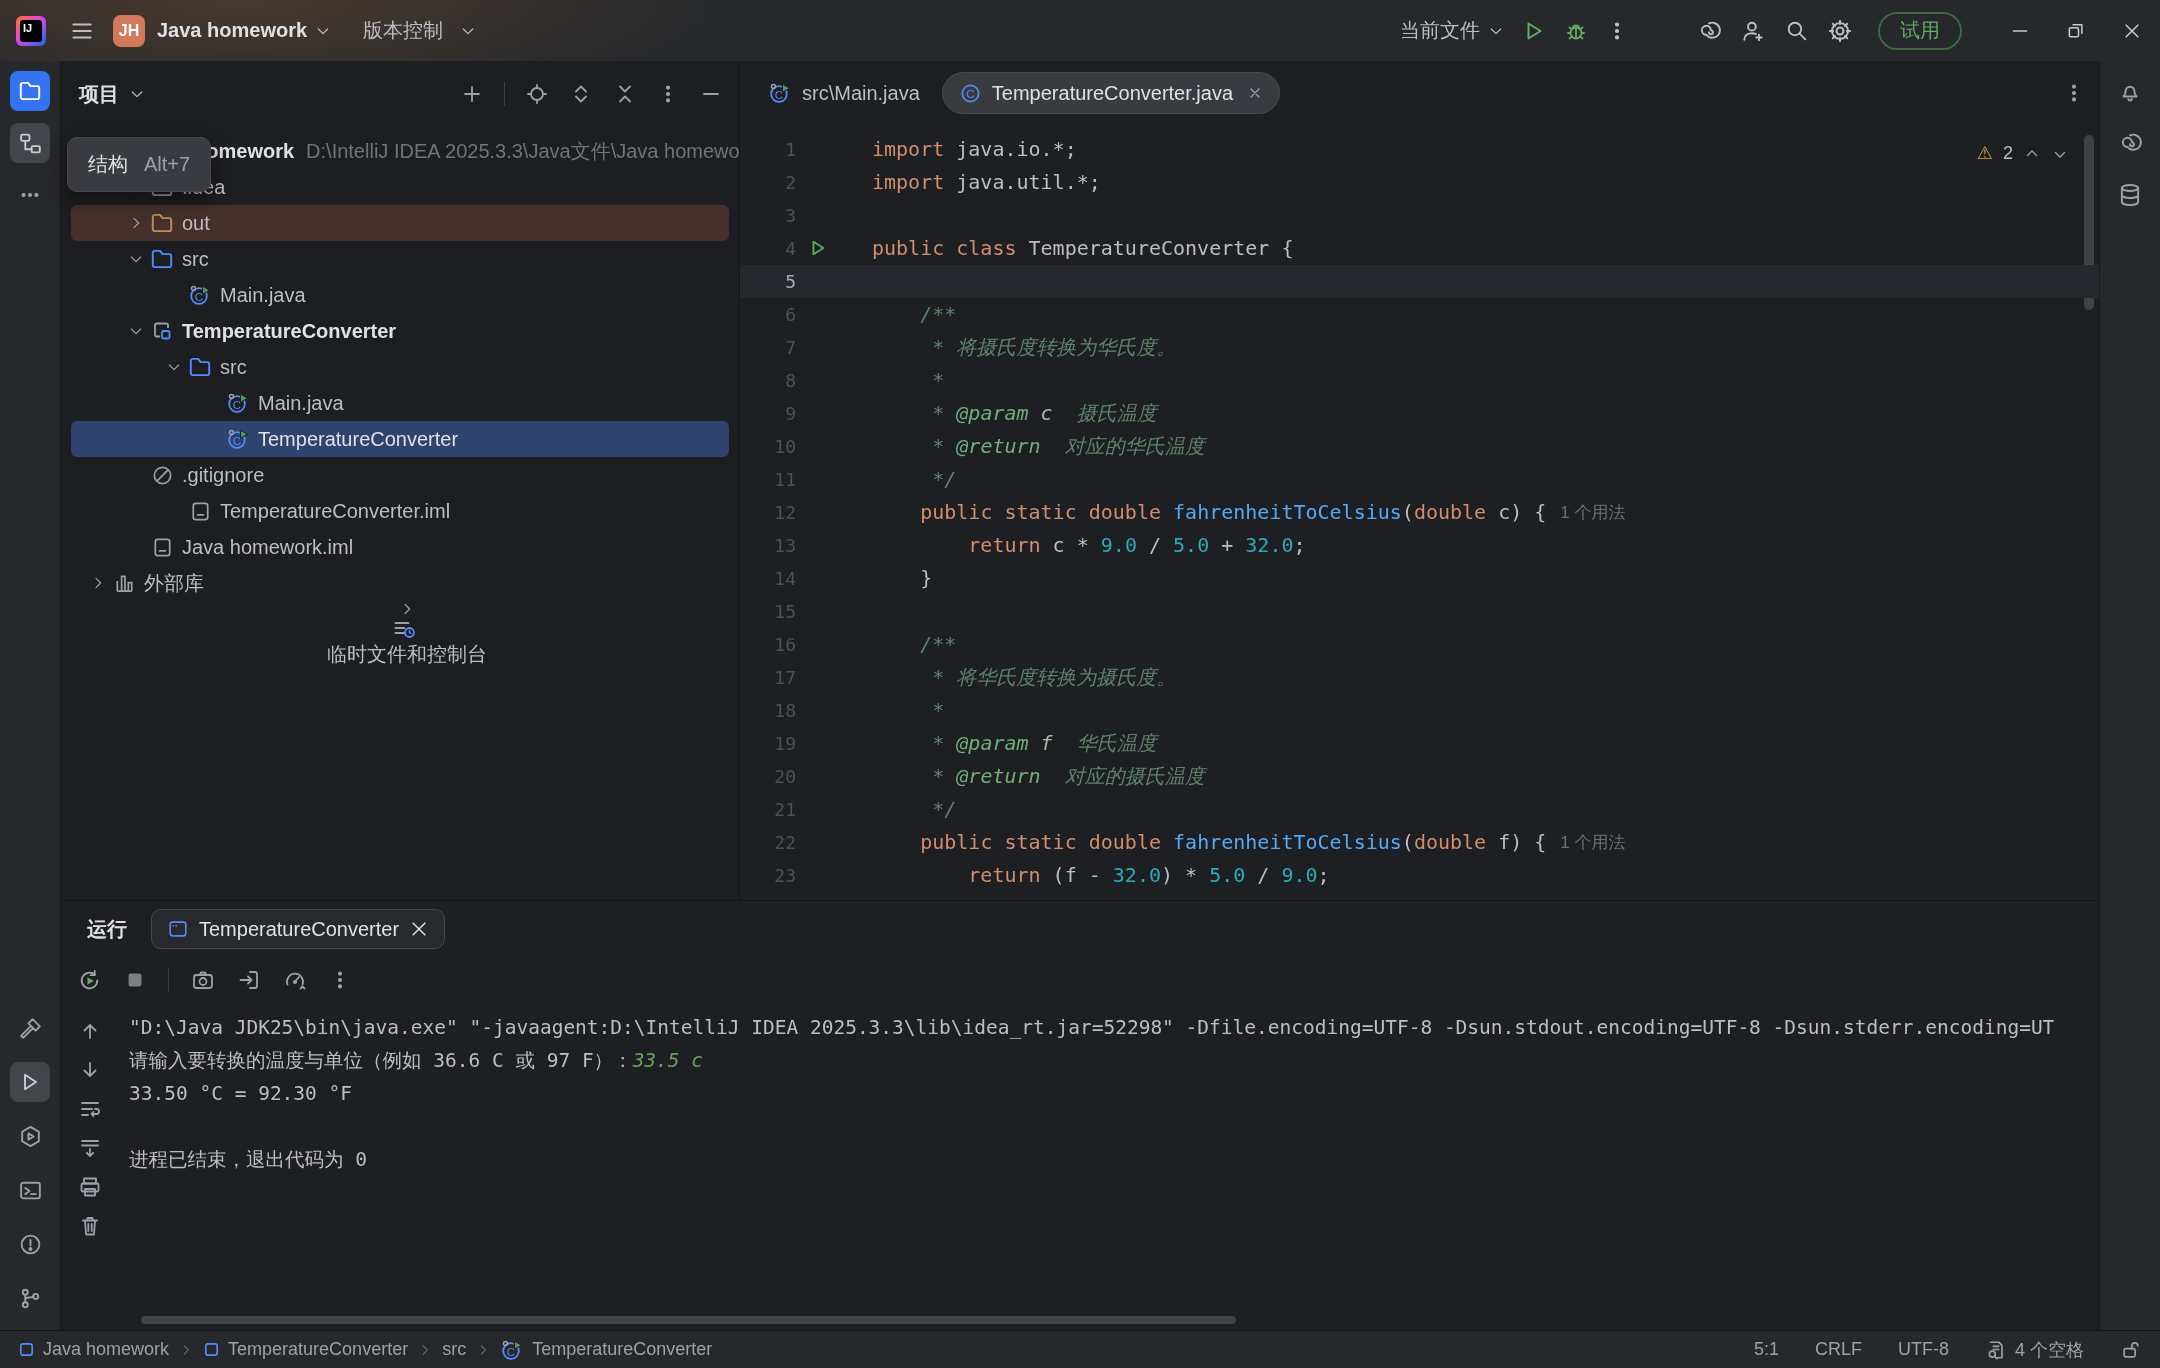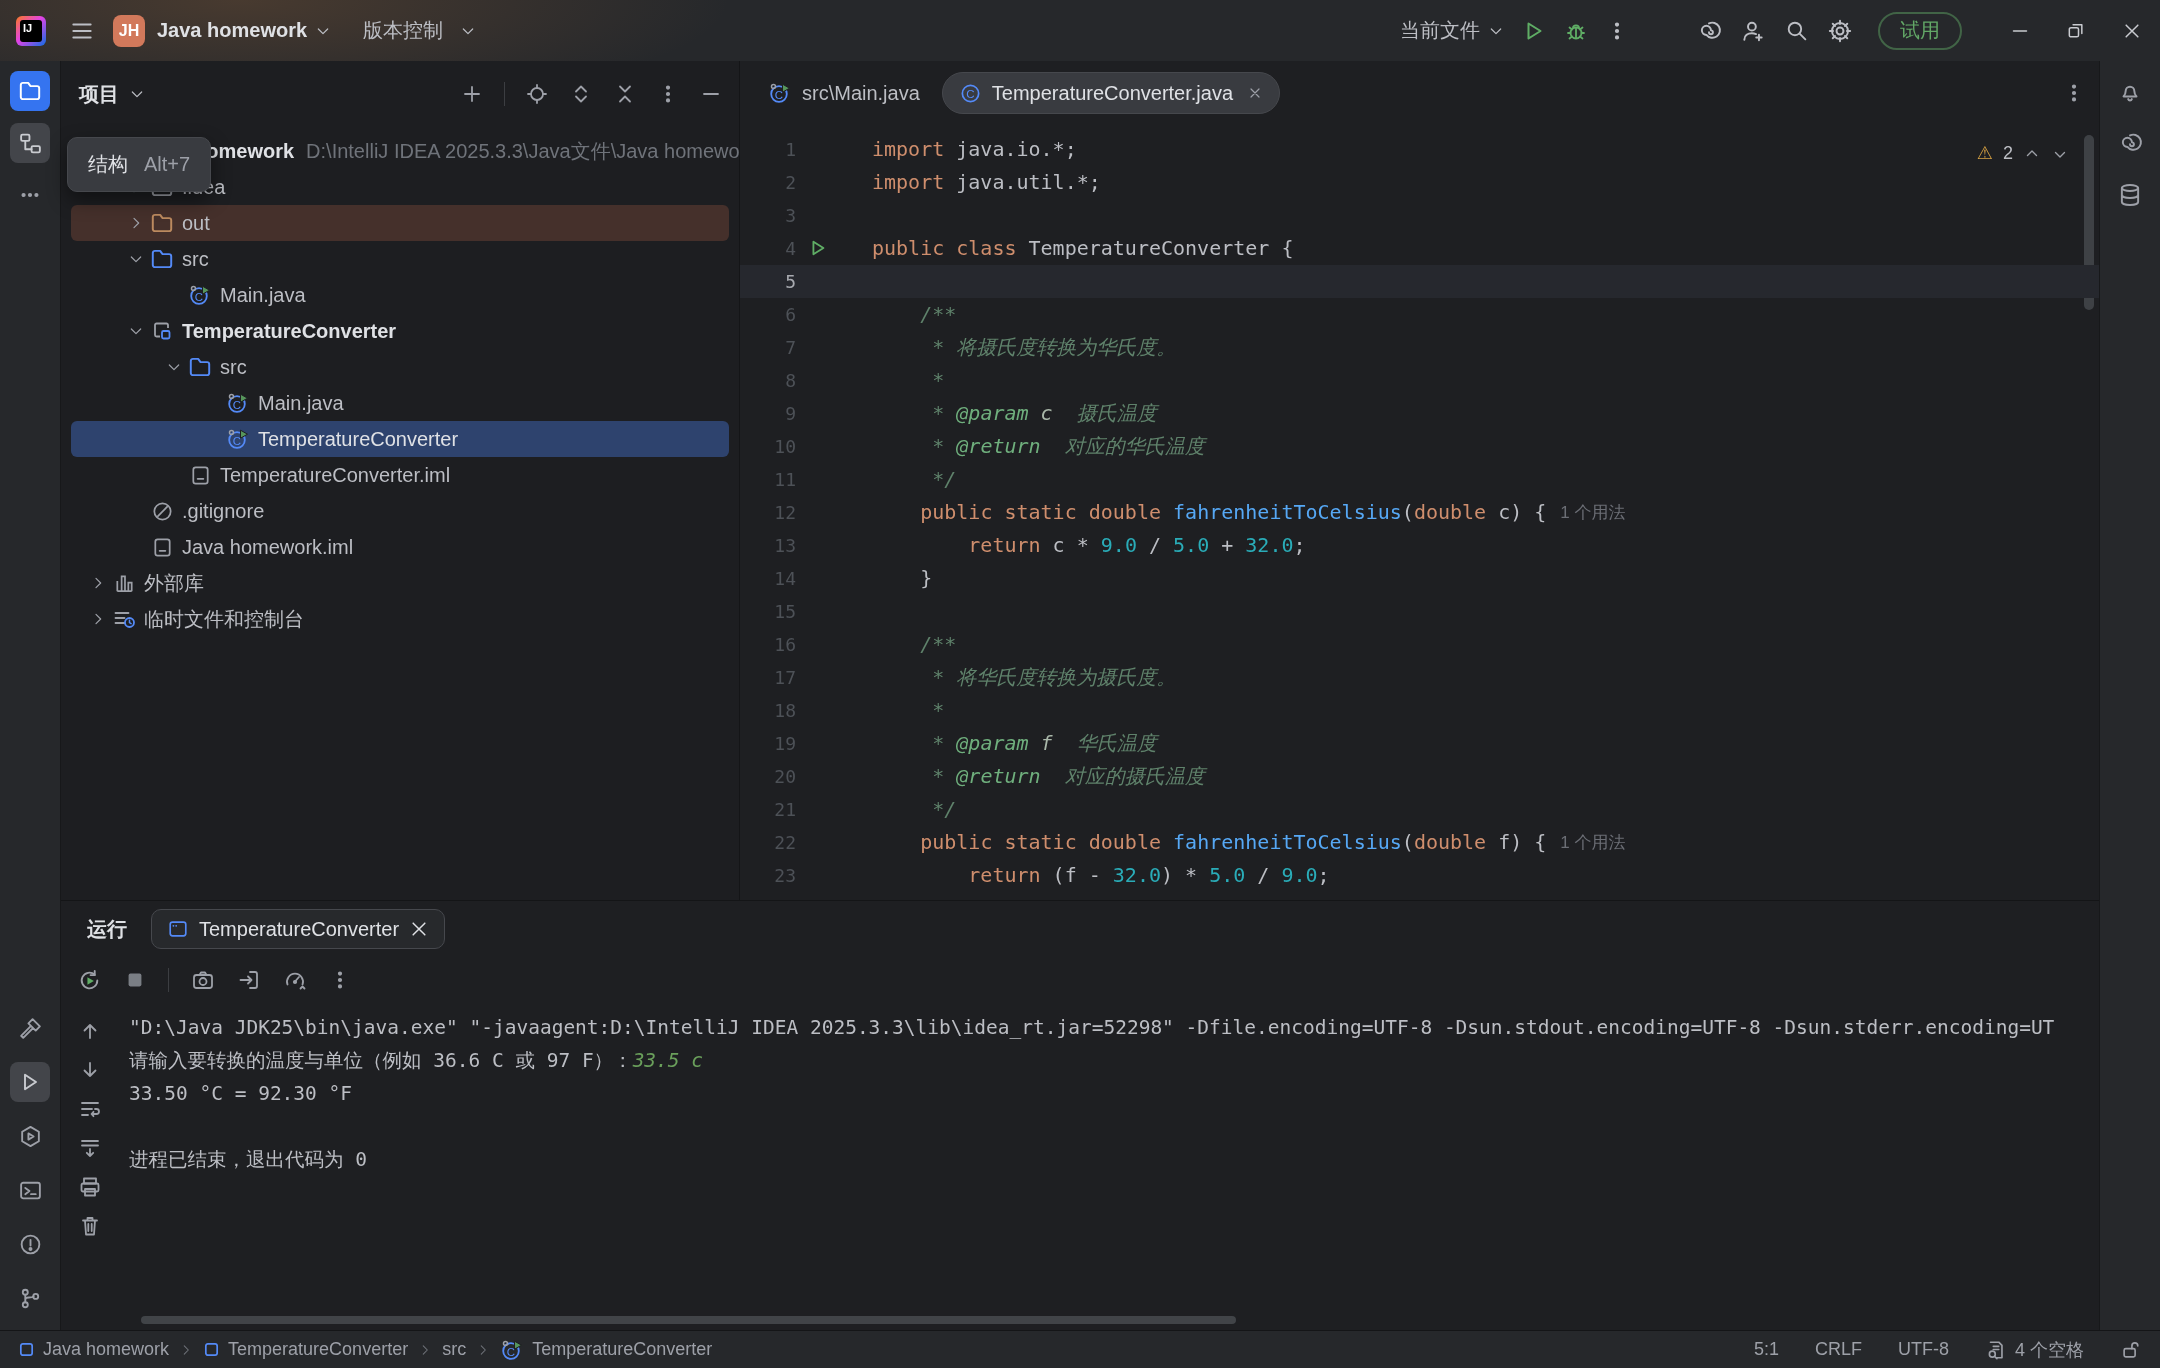--- a/index.html
+++ b/index.html
@@ -473,39 +473,39 @@
               <span class="ticon">
                 <svg width="24" height="24" viewBox="0 0 24 24" fill="none">
                   <circle cx="11" cy="13" r="7.8" stroke="#548AF7" stroke-width="1.8"></circle>
                   <text x="11" y="17.5" font-size="11.5" fill="#548AF7" text-anchor="middle" font-family="Liberation Sans,sans-serif">C</text>
                   <path d="M14.5 3.2l7 4-7 4z" fill="#57965C" stroke="#1E1F22" stroke-width="1"></path>
                   <circle cx="5.5" cy="5.5" r="2" stroke="#9DA0A8" stroke-width="1.5"></circle>
                 </svg>
               </span>
               <span class="tlabel">TemperatureConverter</span>
             </div>
+            <div class="tree-row" style="padding-left: 52px;">
+              <span class="chev"></span>
+              <span class="ticon">
+                <svg width="23" height="23" viewBox="0 0 24 24" fill="none">
+                  <circle cx="12" cy="12" r="8.5" stroke="#9DA0A8" stroke-width="1.8"></circle>
+                  <path d="M6.5 17.5l11-11" stroke="#9DA0A8" stroke-width="1.8"></path>
+                </svg>
+              </span>
+              <span class="tlabel">.gitignore</span>
+            </div>
             <div class="tree-row" style="padding-left: 90px;">
               <span class="chev"></span>
               <span class="ticon">
                 <svg width="23" height="23" viewBox="0 0 24 24" fill="none">
                   <rect x="4.5" y="3.5" width="15" height="17" rx="2.5" stroke="#9DA0A8" stroke-width="1.8"></rect>
                   <path d="M9 15.5h6" stroke="#9DA0A8" stroke-width="1.8" stroke-linecap="round"></path>
                 </svg>
               </span>
               <span class="tlabel">TemperatureConverter.iml</span>
-            </div>
-            <div class="tree-row" style="padding-left: 52px;">
-              <span class="chev"></span>
-              <span class="ticon">
-                <svg width="23" height="23" viewBox="0 0 24 24" fill="none">
-                  <circle cx="12" cy="12" r="8.5" stroke="#9DA0A8" stroke-width="1.8"></circle>
-                  <path d="M6.5 17.5l11-11" stroke="#9DA0A8" stroke-width="1.8"></path>
-                </svg>
-              </span>
-              <span class="tlabel">.gitignore</span>
             </div>
             <div class="tree-row" style="padding-left: 52px;">
               <span class="chev"></span>
               <span class="ticon">
                 <svg width="23" height="23" viewBox="0 0 24 24" fill="none">
                   <rect x="4.5" y="3.5" width="15" height="17" rx="2.5" stroke="#9DA0A8" stroke-width="1.8"></rect>
                   <path d="M9 15.5h6" stroke="#9DA0A8" stroke-width="1.8" stroke-linecap="round"></path>
                 </svg>
               </span>
               <span class="tlabel">Java homework.iml</span>
@@ -516,21 +516,21 @@
                   <path d="M9 5l7 7-7 7"></path>
                 </svg>
               </span>
               <span class="ticon">
                 <svg width="23" height="23" viewBox="0 0 24 24" fill="none" stroke="#9DA0A8" stroke-width="1.8">
                   <path d="M4.5 20V9.5M4.5 20h15M9 20V4.5h3.5V20M16 20v-9h3.5v9"></path>
                 </svg>
               </span>
               <span class="tlabel">外部库</span>
             </div>
-            <div class="tree-row" style="padding-left: 14px;">
+            <div class="tree-row" style="padding-left: 14px; flex-direction: column;">
               <span class="chev">
                 <svg width="16" height="16" viewBox="0 0 24 24" fill="none" stroke="currentColor" stroke-width="1.8" stroke-linecap="round" stroke-linejoin="round">
                   <path d="M9 5l7 7-7 7"></path>
                 </svg>
               </span>
               <span class="ticon">
                 <svg width="24" height="24" viewBox="0 0 24 24" fill="none">
                   <path d="M3.5 6h13M3.5 11h9M3.5 16h9" stroke="#9DA0A8" stroke-width="1.8" stroke-linecap="round"></path>
                   <circle cx="17.5" cy="15.5" r="4.5" stroke="#548AF7" stroke-width="1.8" fill="#1D1E21"></circle>
                   <path d="M17.5 13.3v2.4l1.6 1" stroke="#548AF7" stroke-width="1.5" stroke-linecap="round"></path>

